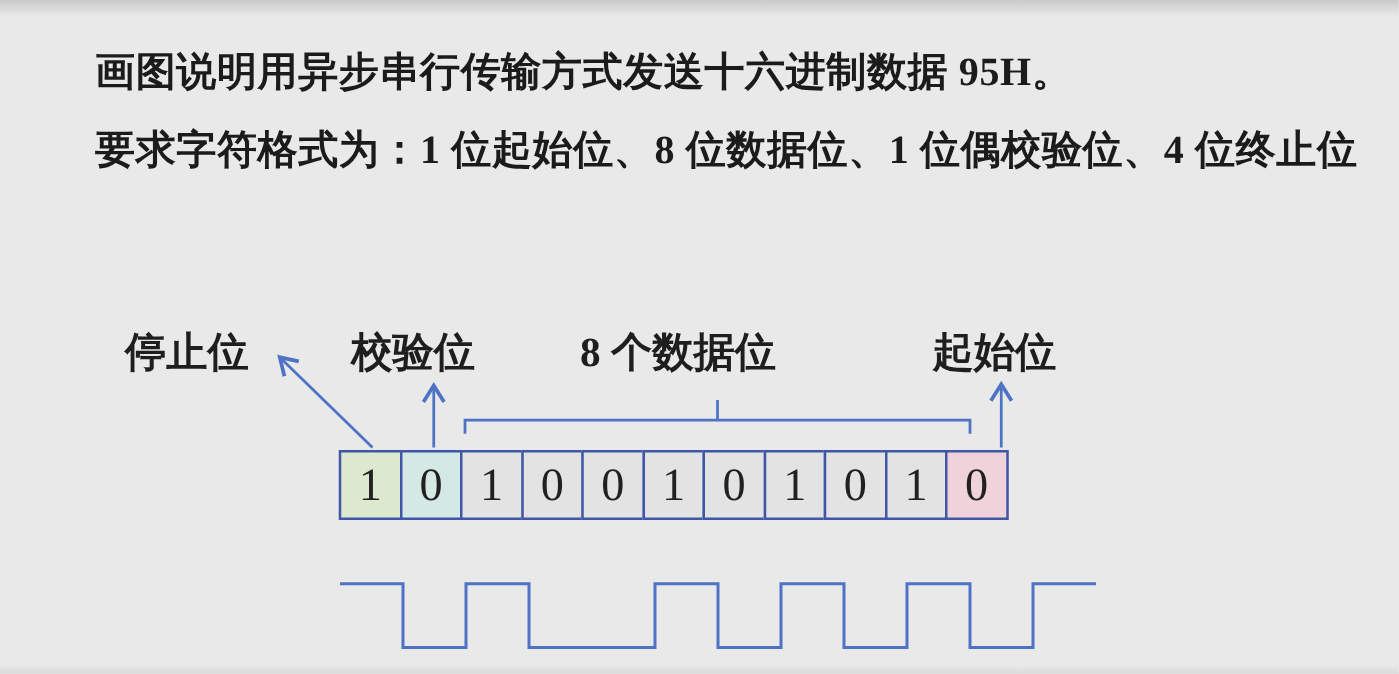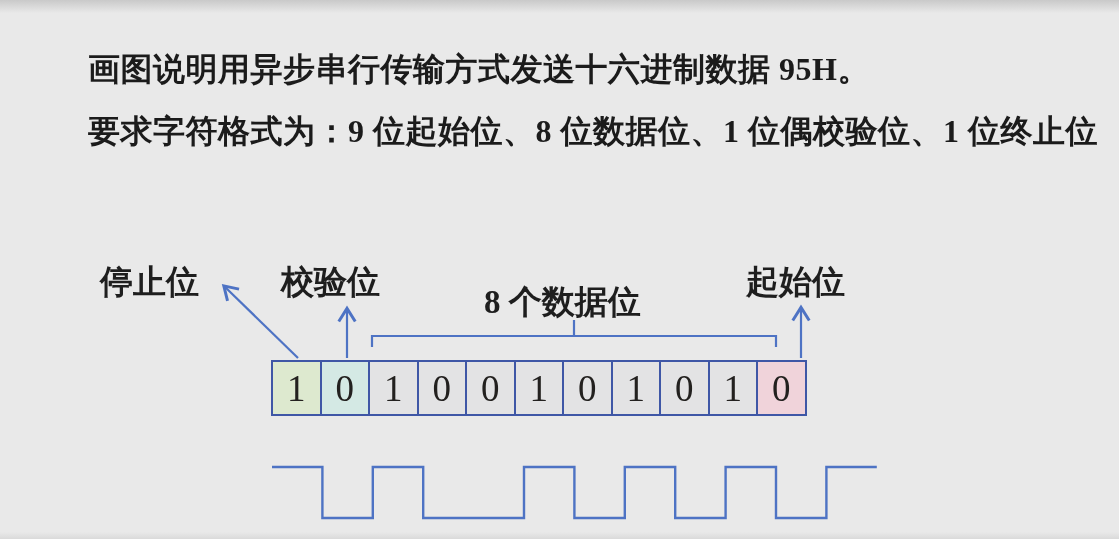--- a/index.html
+++ b/index.html
@@ -22,41 +22,41 @@
   }
   .bottom-band {
     position: absolute;
     left: 0; bottom: 0;
     width: 100%; height: 7px;
     background: linear-gradient(to top, #dadada, #e9e9e9);
   }
   .title-line {
     position: absolute;
     left: 76px;
-    margin: 12px;
+    margin: 0;
     font-size: 32px;
     font-weight: bold;
     color: #1b1b1b;
     letter-spacing: 0.5px;
     white-space: nowrap;
   }
   .title-1 { top: 36px; }
   .title-2 { top: 98px; }
   .bit-label {
     position: absolute;
     top: 260px;
     margin: 0;
     font-size: 33px;
     font-weight: bold;
     color: #1e1e1e;
     white-space: nowrap;
   }
   .label-stop   { left: 100px; }
   .label-parity { left: 281px; }
-  .label-data   { left: 484px; margin-top: 20px; }
+  .label-data   { left: 464px; }
   .label-start  { left: 746px; }
   .annotations, .waveform {
     position: absolute;
     left: 0; top: 0;
     width: 1119px; height: 539px;
     pointer-events: none;
   }
   .ann-line {
     stroke: var(--line-blue, #4e73c4);
     stroke-width: 2.2;
@@ -94,21 +94,21 @@
   .cell.start  { background: var(--start-fill,  #f0d3da); }
 </style>
 </head>
 <body>
 
 <div class="slide">
   <div class="top-band"></div>
   <div class="bottom-band"></div>
 
   <p class="title-line title-1">画图说明用异步串行传输方式发送十六进制数据 95H。</p>
-  <p class="title-line title-2">要求字符格式为：9 位起始位、8 位数据位、1 位偶校验位、1 位终止位</p>
+  <p class="title-line title-2">要求字符格式为：1 位起始位、8 位数据位、1 位偶校验位、4 位终止位</p>
 
   <p class="bit-label label-stop">停止位</p>
   <p class="bit-label label-parity">校验位</p>
   <p class="bit-label label-data">8 个数据位</p>
   <p class="bit-label label-start">起始位</p>
 
   <svg class="annotations" viewBox="0 0 1119 539" xmlns="http://www.w3.org/2000/svg">
     <defs>
       <marker id="arrowhead" viewBox="0 0 12 12" refX="9" refY="6" markerWidth="9" markerHeight="9" orient="auto">
         <path d="M2 11 L10 6 L2 1" fill="none" stroke="#4e73c4" stroke-width="1.8"></path>

